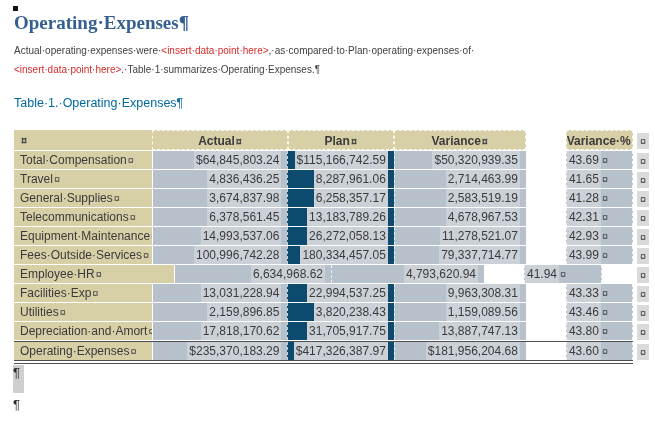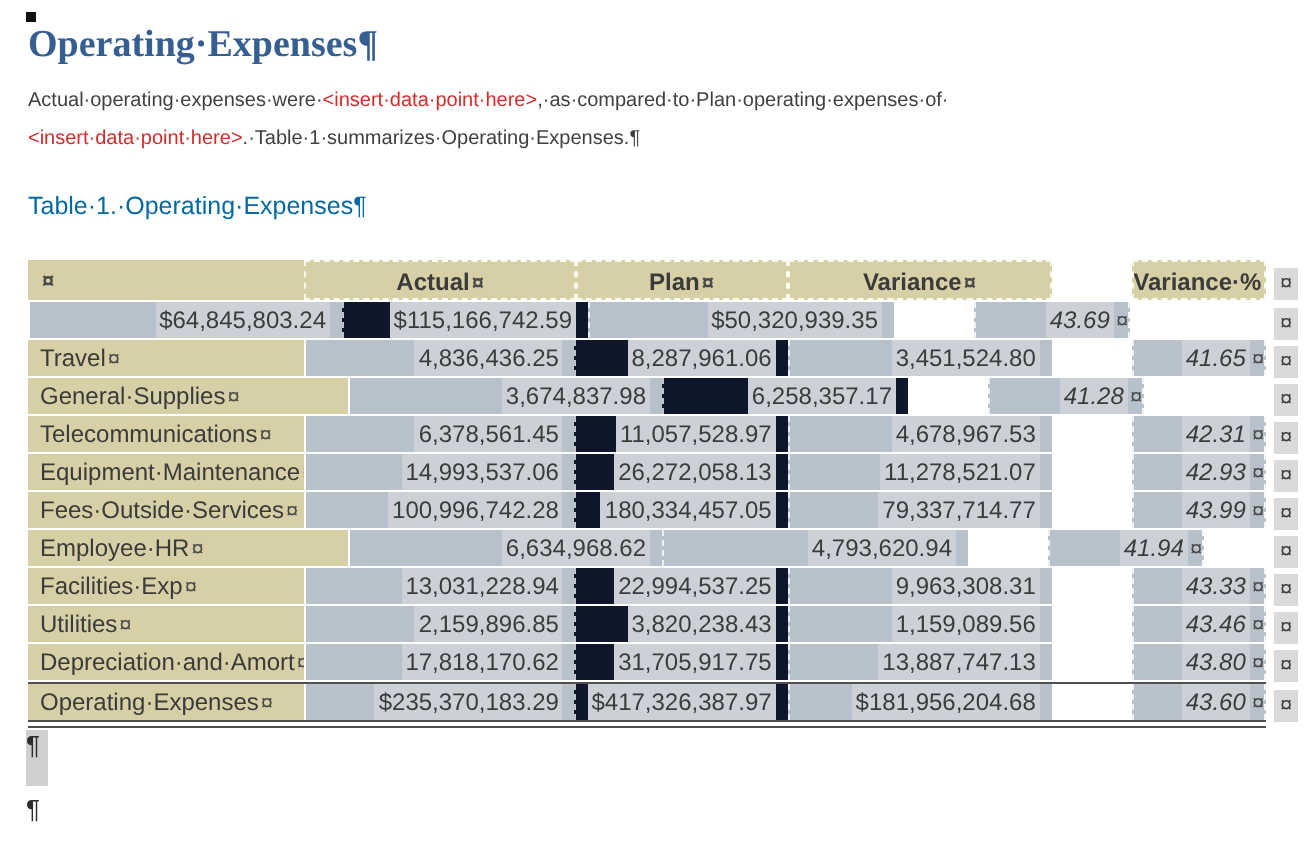--- a/index.html
+++ b/index.html
@@ -22,26 +22,26 @@
   
   .word-table{position:absolute;left:14px;top:130px;width:619px;
        font-size:12px;color:#3b3b3b;border-bottom:4px double #4f4f4f;}
   .trow{display:flex;width:619px;position:relative;height:19px;line-height:18px;
         border-bottom:1px solid #ffffff;box-sizing:border-box;}
   .trow.header{height:21px;line-height:20px;}
   .trow.total{border-top:1px solid #4f4f4f;border-bottom:none;}
   .cell{box-sizing:border-box;overflow:hidden;white-space:nowrap;}
   .c1{width:160px;background:#d7cfa6;padding-left:6px;}
   .c2{width:157px;background:#b7c1cc;border-left:1px solid #fff;}
-  .c3{width:123px;background:#0f172a;border-left:1px dashed rgba(255,255,255,.75);}
+  .c3{width:123px;background:#0c4a6e;border-left:1px dashed rgba(255,255,255,.75);}
   .c4{width:153px;background:#b7c1cc;border-left:1px dashed rgba(255,255,255,.75);}
   .c5{width:78px;background:#b7c1cc;border-left:1px dashed rgba(255,255,255,.75);
       border-right:1px dashed rgba(255,255,255,.85);margin-left:40px;}
   .num{text-align:right;padding-right:6px;}
-  .pct{text-align:right;font-style:italic;}
+  .pct{text-align:left;}
   .field{background:#ccd1d8;padding:16px 2px;}
   .hcell{background:#d7cfa6;font-weight:bold;text-align:center;}
   .hcell.dashed{border:1px dashed #fbfaef;}
   .hcell.first{text-align:left;padding-left:6px;border:none;}
   .eoc{color:#4a4a4a;font-size:11px;margin-left:1px;font-weight:normal;}
   .hcell .eoc{font-weight:bold;}
   .eor{position:absolute;left:623px;top:1px;height:16px;width:18px;}
   .eortile{display:inline-block;background:#d8dadc;color:#3f3f3f;
        font-size:11px;line-height:16px;padding:0 3px;}
 
@@ -66,45 +66,47 @@
     <div class="trow header">
         <div class="cell hcell c1 first"><span class="hlabel"></span><span class="eoc">¤</span></div>
         <div class="cell hcell c2 dashed"><span class="hlabel">Actual</span><span class="eoc">¤</span></div>
         <div class="cell hcell c3 dashed"><span class="hlabel">Plan</span><span class="eoc">¤</span></div>
         <div class="cell hcell c4 dashed"><span class="hlabel">Variance</span><span class="eoc">¤</span></div>
         <div class="cell hcell c5 dashed"><span class="hlabel">Variance·%</span><span class="eoc">¤</span></div>
         <div class="eor"><span class="eortile">¤</span></div>
       </div>
 
   <div class="trow">
+    <div class="cell c1"><span class="rlabel">Total·Compensation</span><span class="eoc">¤</span></div>
     <div class="cell c2 num"><span class="field">$64,845,803.24</span></div>
     <div class="cell c3 num"><span class="field">$115,166,742.59</span></div>
     <div class="cell c4 num"><span class="field">$50,320,939.35</span></div>
     <div class="cell c5 pct"><span class="field">43.69</span><span class="eoc">¤</span></div>
     <div class="eor"><span class="eortile">¤</span></div>
   </div>
       <div class="trow">
     <div class="cell c1"><span class="rlabel">Travel</span><span class="eoc">¤</span></div>
     <div class="cell c2 num"><span class="field">4,836,436.25</span></div>
     <div class="cell c3 num"><span class="field">8,287,961.06</span></div>
-    <div class="cell c4 num"><span class="field">3,451,524.80</span></div>
+    <div class="cell c4 num"><span class="field">2,714,463.99</span></div>
     <div class="cell c5 pct"><span class="field">41.65</span><span class="eoc">¤</span></div>
     <div class="eor"><span class="eortile">¤</span></div>
   </div>
       <div class="trow">
     <div class="cell c1"><span class="rlabel">General·Supplies</span><span class="eoc">¤</span></div>
     <div class="cell c2 num"><span class="field">3,674,837.98</span></div>
     <div class="cell c3 num"><span class="field">6,258,357.17</span></div>
+    <div class="cell c4 num"><span class="field">2,583,519.19</span></div>
     <div class="cell c5 pct"><span class="field">41.28</span><span class="eoc">¤</span></div>
     <div class="eor"><span class="eortile">¤</span></div>
   </div>
       <div class="trow">
     <div class="cell c1"><span class="rlabel">Telecommunications</span><span class="eoc">¤</span></div>
     <div class="cell c2 num"><span class="field">6,378,561.45</span></div>
-    <div class="cell c3 num"><span class="field">11,057,528.97</span></div>
+    <div class="cell c3 num"><span class="field">13,183,789.26</span></div>
     <div class="cell c4 num"><span class="field">4,678,967.53</span></div>
     <div class="cell c5 pct"><span class="field">42.31</span><span class="eoc">¤</span></div>
     <div class="eor"><span class="eortile">¤</span></div>
   </div>
       <div class="trow">
     <div class="cell c1"><span class="rlabel">Equipment·Maintenance</span><span class="eoc">¤</span></div>
     <div class="cell c2 num"><span class="field">14,993,537.06</span></div>
     <div class="cell c3 num"><span class="field">26,272,058.13</span></div>
     <div class="cell c4 num"><span class="field">11,278,521.07</span></div>
     <div class="cell c5 pct"><span class="field">42.93</span><span class="eoc">¤</span></div>

